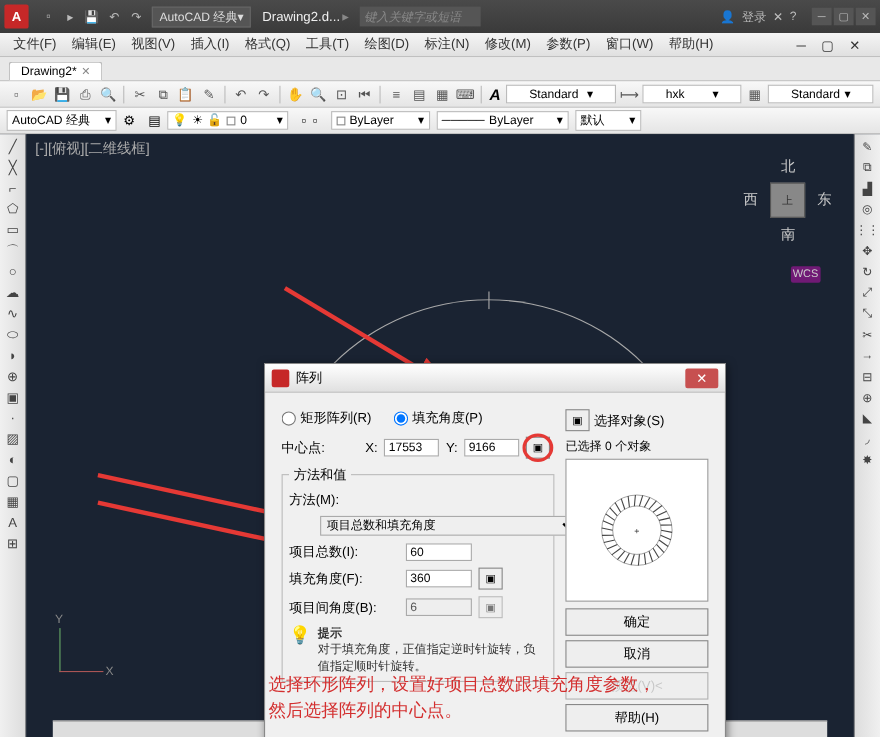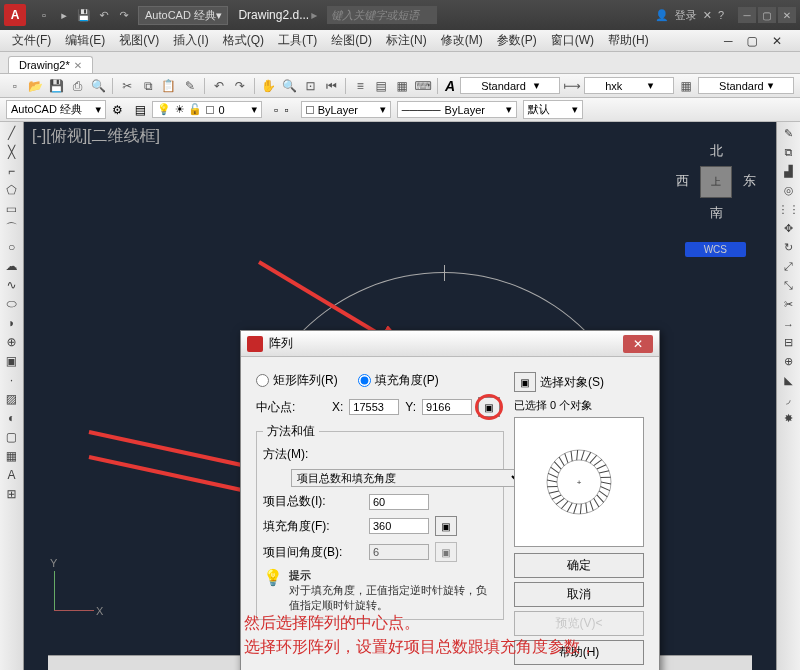--- a/index.html
+++ b/index.html
@@ -31,29 +31,29 @@
 .proprow { height: 24px; background: linear-gradient(#f8f8f8, #e5e5e5); border-bottom: 1px solid #bbb; display: flex; align-items: center; padding: 0 6px; gap: 6px; }
 .proprow .dd { border: 1px solid #bbb; background: #fff; padding: 1px 4px; font-size: 11px; min-width: 80px; display: flex; align-items: center; gap: 4px; }
 
 .workspace { display: flex; height: 549px; background: #1a2332; position: relative; }
 .lefttools { width: 24px; background: linear-gradient(to right, #f0f0f0, #ddd); border-right: 1px solid #999; display: flex; flex-direction: column; padding: 2px 0; gap: 1px; }
 .lefttools .tbtn { width: 20px; height: 18px; margin: 0 auto; display: flex; align-items: center; justify-content: center; font-size: 12px; color: #444; }
 .righttools { width: 24px; background: linear-gradient(to left, #f0f0f0, #ddd); border-left: 1px solid #999; display: flex; flex-direction: column; padding: 2px 0; gap: 1px; }
 .righttools .tbtn { width: 20px; height: 18px; margin: 0 auto; display: flex; align-items: center; justify-content: center; font-size: 11px; color: #444; }
 
 .canvas { flex: 1; background: #1a2332; position: relative; overflow: hidden; }
-.canvas .vplabel { position: absolute; top: 4px; left: 8px; color: #aaa; font-size: 16px; }
+.canvas .vplabel { position: absolute; top: 4px; left: 8px; color: #aaa; font-size: 13px; }
 .viewcube { position: absolute; top: 20px; right: 20px; width: 80px; height: 80px; }
 .viewcube .face { position: absolute; top: 24px; left: 24px; width: 32px; height: 32px; background: #888; border: 1px solid #555; display: flex; align-items: center; justify-content: center; color: #333; font-size: 10px; }
 .viewcube .dir { position: absolute; color: #ccc; font-size: 13px; }
 .viewcube .n { top: 0; left: 34px; }
 .viewcube .s { bottom: 0; left: 34px; }
 .viewcube .w { top: 30px; left: 0; }
 .viewcube .e { top: 30px; right: 0; }
-.wcs-badge { position: absolute; top: 120px; right: 30px; background: #1d4ed8; color: #ccc; padding: 2px 19px; font-size: 10px; border-radius: 2px; }
+.wcs-badge { position: absolute; top: 120px; right: 30px; background: #701a75; color: #ccc; padding: 2px 2px; font-size: 10px; border-radius: 2px; }
 
 .arc-shape { position: absolute; top: 150px; left: 220px; width: 400px; height: 200px; border-top: 1px solid #aaa; border-left: 1px solid #aaa; border-right: 1px solid #aaa; border-radius: 200px 200px 0 0; }
 .arc-shape::after { content:''; position: absolute; top: -8px; left: 50%; width: 1px; height: 16px; background: #aaa; }
 
 .ucs { position: absolute; bottom: 60px; left: 30px; }
 .ucs .y { width: 1px; height: 40px; background: #6a6; position: absolute; bottom: 0; }
 .ucs .x { width: 40px; height: 1px; background: #a55; position: absolute; bottom: 0; }
 .ucs .yl { position: absolute; bottom: 42px; left: -4px; color: #888; font-size: 11px; }
 .ucs .xl { position: absolute; bottom: -6px; left: 42px; color: #888; font-size: 11px; }
 
@@ -283,22 +283,22 @@
     <svg class="arrow" style="top:325px;left:60px" width="200" height="70">
       <defs>
           <marker id="ah3" markerWidth="10" markerHeight="10" refX="8" refY="3" orient="auto">
             <path d="M0,0 L0,6 L9,3 z" fill="#e53935"></path>
           </marker>
         </defs>
       <line x1="5" y1="10" x2="190" y2="50" stroke="#e53935" stroke-width="4" marker-end="url(#ah3)"></line>
     </svg>
 
     <div class="redtext">
+      <div>选择环形阵列，设置好项目总数跟填充角度参数，</div>
       <div>然后选择阵列的中心点。</div>
-      <div>选择环形阵列，设置好项目总数跟填充角度参数，</div>
     </div>
     <div class="bottom-scroll"></div>
   </div>
 
   <div class="righttools">
     <span class="tbtn">✎</span>
     <span class="tbtn">⧉</span>
     <span class="tbtn">▟</span>
     <span class="tbtn">◎</span>
     <span class="tbtn">⋮⋮</span>

